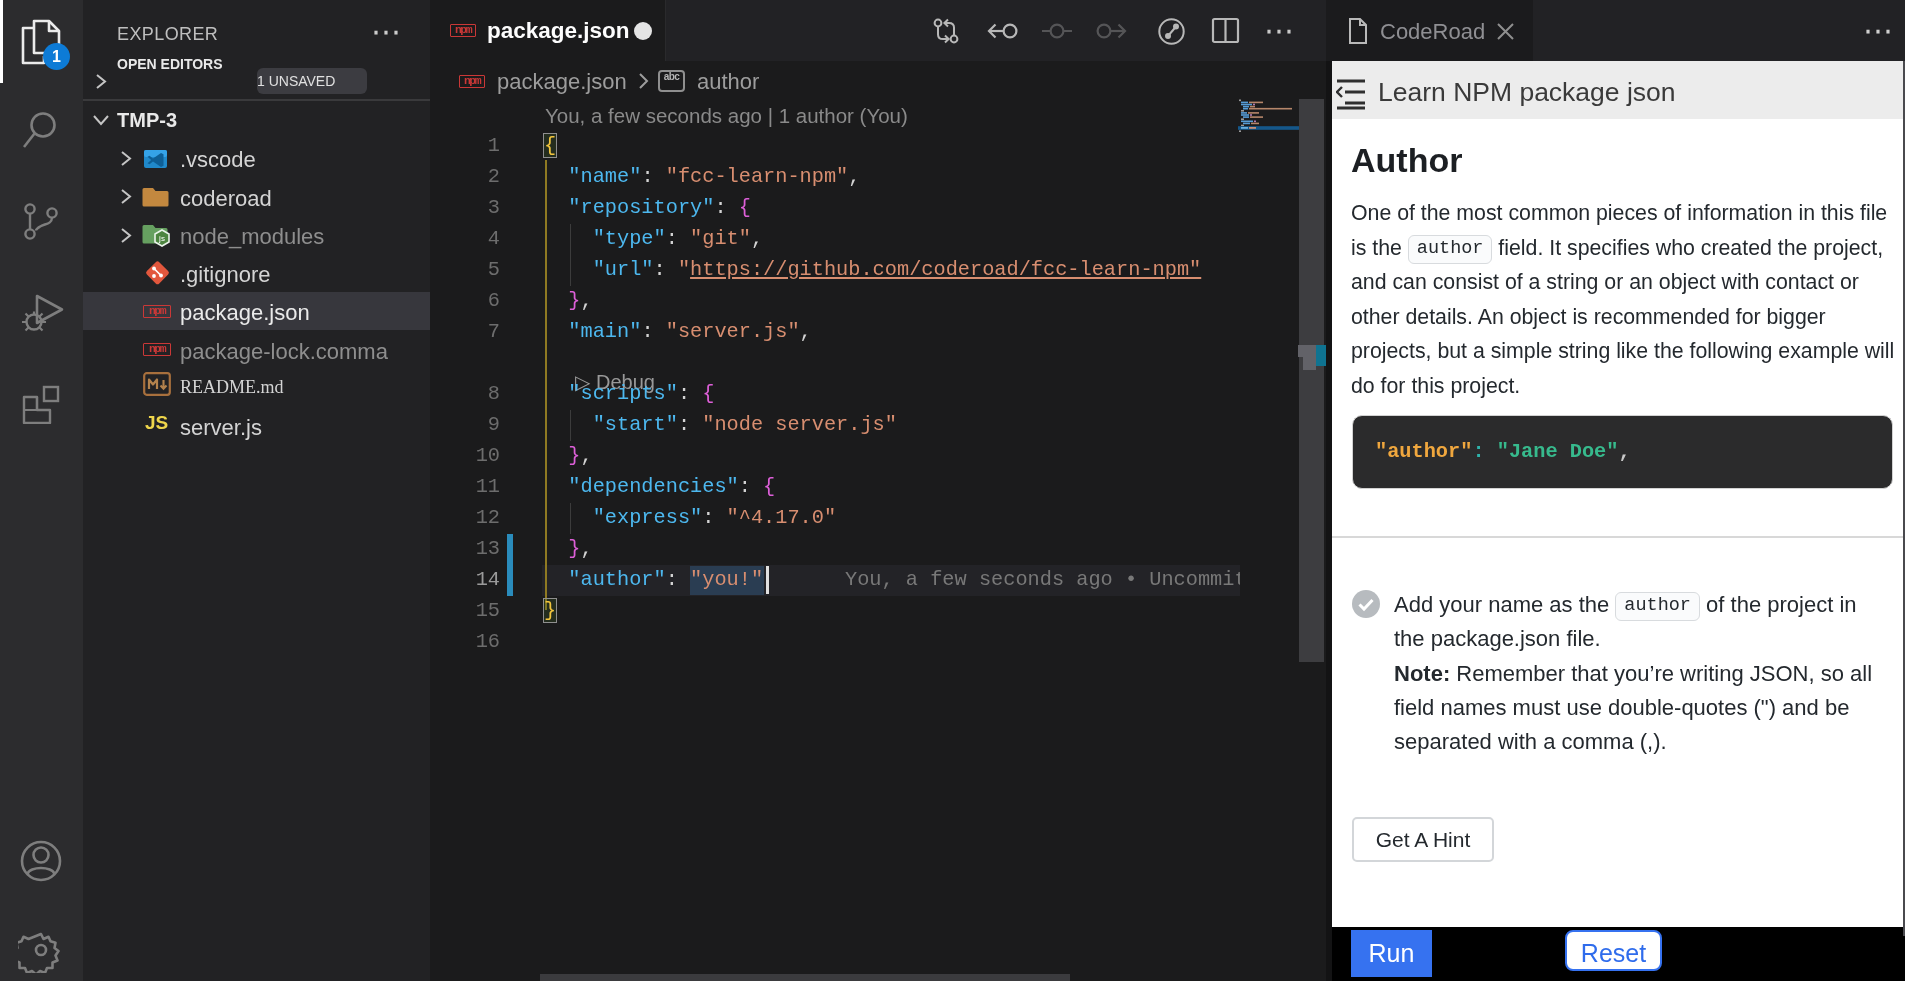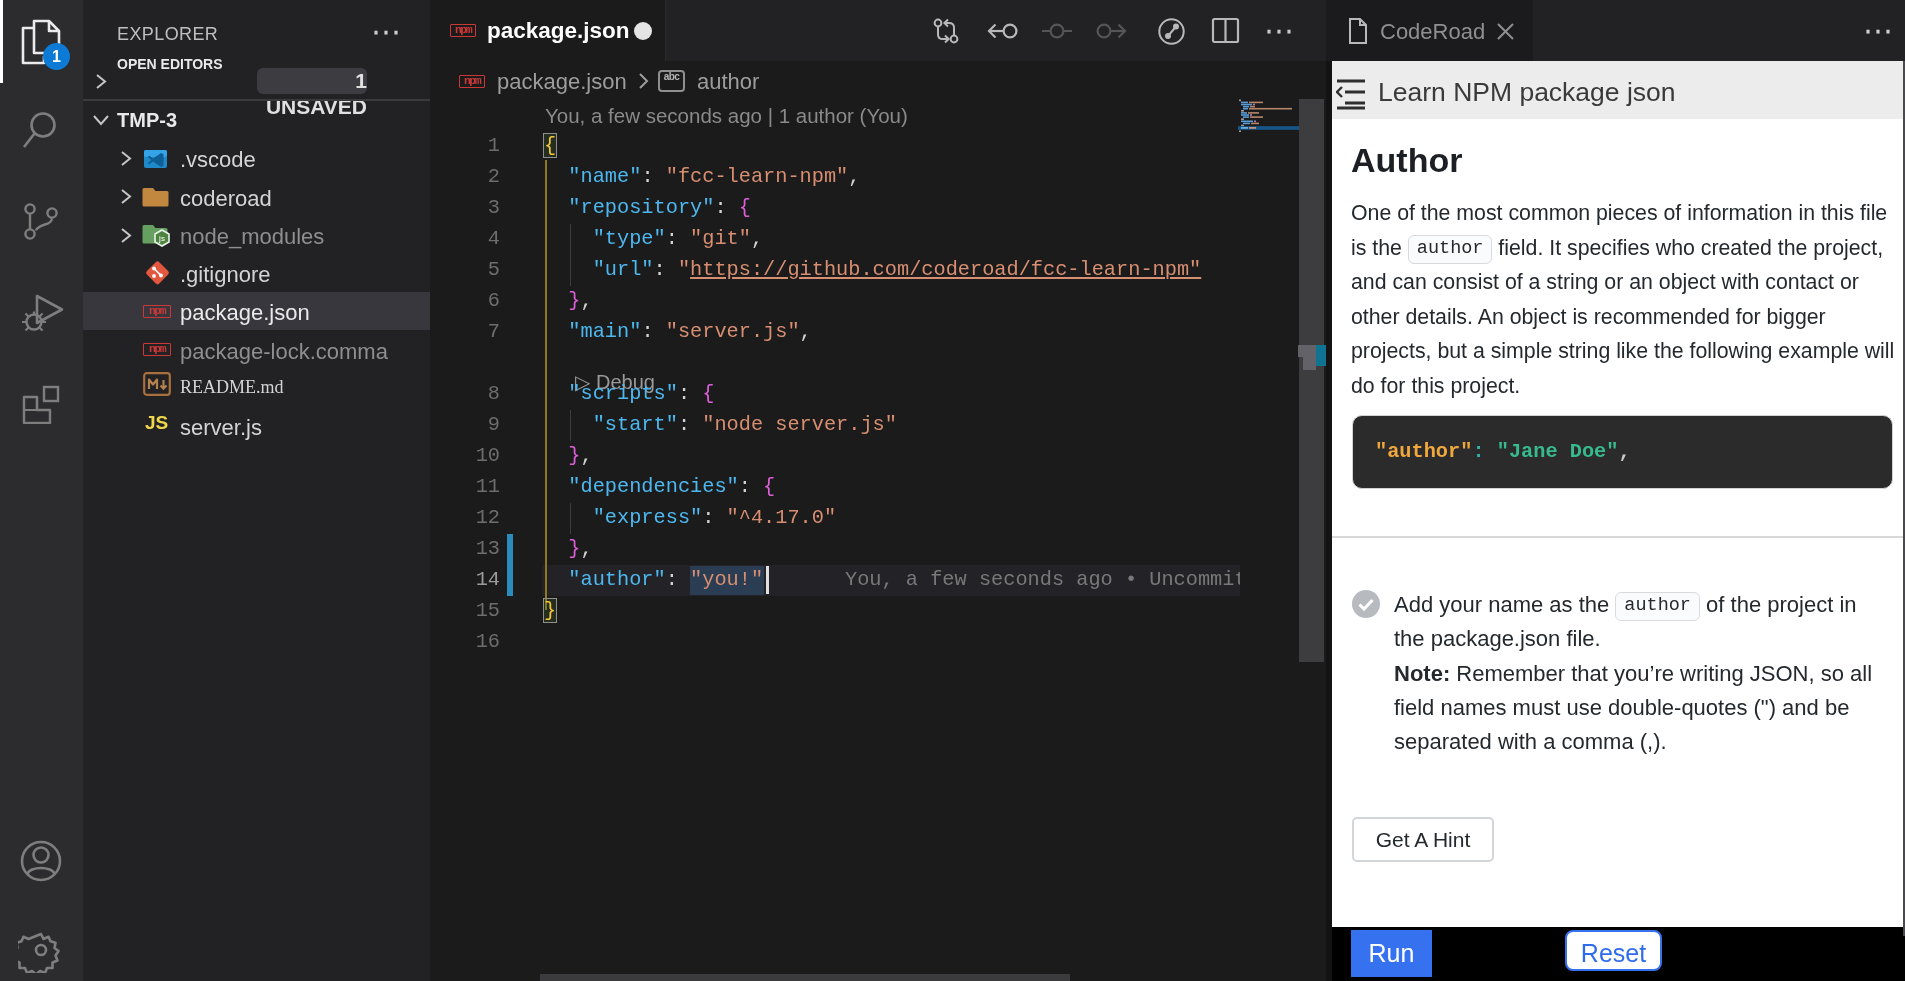--- a/index.html
+++ b/index.html
@@ -72,21 +72,21 @@
 </svg>
 
 <div class="abs" id="sidebar" style="left:83px;top:0;width:347px;height:981px;background:#222224;">
   <div class="abs" style="left:34px;top:24px;font-size:18px;color:#bfbfbf;letter-spacing:0.4px;">EXPLORER</div>
   <div class="abs" style="left:288px;top:14px;font-size:30px;color:#cccccc;letter-spacing:1px;">⋯</div>
 
   <svg class="abs" style="left:10px;top:73px;" width="16" height="17" viewBox="0 0 16 17">
         <path d="M4 2 l8 6.5 L4 15" fill="none" stroke="#c5c5c5" stroke-width="2"></path>
       </svg>
   <div class="abs" style="left:34px;top:56px;font-size:14px;font-weight:bold;color:#e9e9e9;">OPEN EDITORS</div>
-  <div class="abs" style="left:174px;top:68px;width:110px;height:26px;background:#3c3c41;border-radius:6px;color:#e0e0e0;font-size:21px;font-weight:bold;text-align:right;line-height:26px;">1 UNSAVED</div>
+  <div class="abs" style="left:174px;top:68px;width:110px;height:26px;background:#3c3c41;border-radius:6px;color:#e0e0e0;font-size:14px;font-weight:normal;text-align:left;line-height:26px;">1 UNSAVED</div>
   <div class="abs" style="left:0;top:99px;width:347px;height:1.5px;background:#3a3a3c;"></div>
 
   <svg class="abs" style="left:9px;top:113px;" width="18" height="14" viewBox="0 0 18 14">
         <path d="M2 3 l7 8 l7 -8" fill="none" stroke="#c5c5c5" stroke-width="2"></path>
       </svg>
   <div class="abs" style="left:34px;top:109px;font-size:20px;font-weight:bold;color:#e9e9e9;">TMP-3</div>
 
   <div class="abs" style="left:0;top:292px;width:347px;height:38px;background:#37373d;"></div>
 
   <svg class="abs" style="left:35px;top:150px;" width="16" height="17" viewBox="0 0 16 17">

